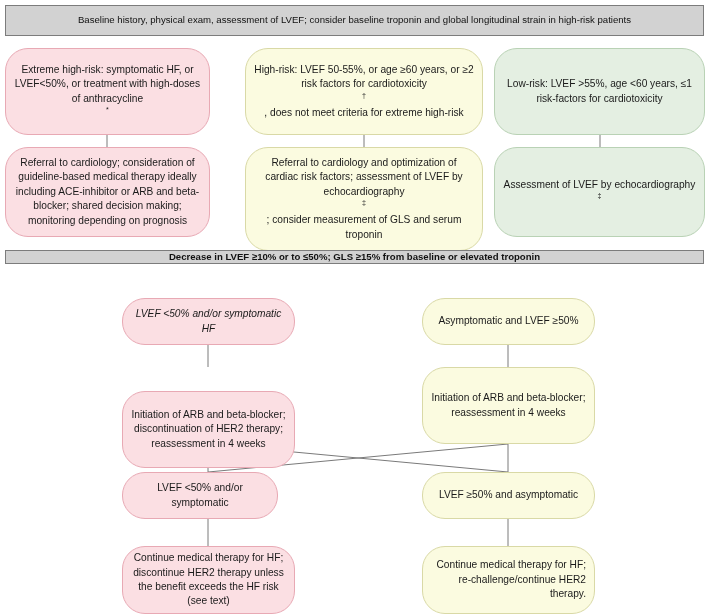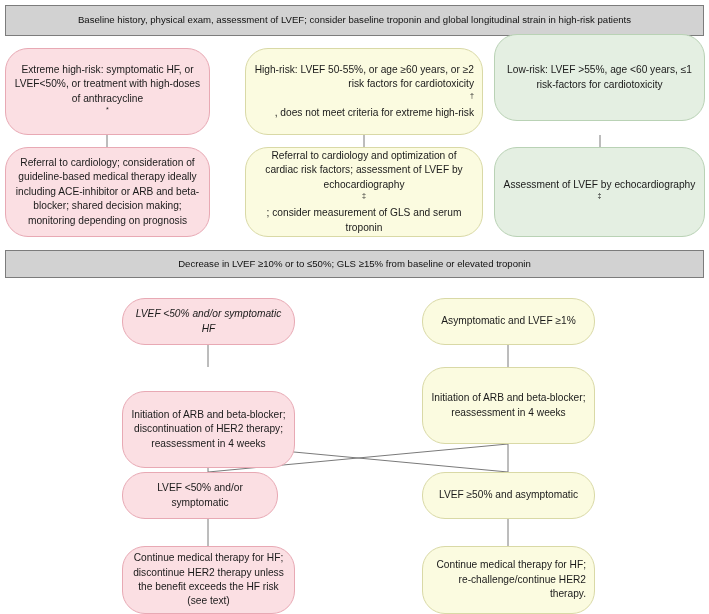--- a/index.html
+++ b/index.html
@@ -102,62 +102,62 @@
   </svg>
 
   <div class="band" style="left:5px; top:5px; width:699px; height:31px;">
     <span>Baseline  history, physical exam, assessment of LVEF; consider baseline troponin and global longitudinal strain in high-risk patients</span>
   </div>
 
   <div class="node pink" style="left:5px; top:48px; width:205px; height:87px;">
     <span><span>Extreme high-risk: symptomatic HF, or LVEF&lt;50%, or treatment with high-doses of anthracycline</span><sup>*</sup></span>
   </div>
 
-  <div class="node cream" style="left:245px; top:48px; width:238px; height:87px;text-align:right;">
+  <div class="node cream" style="left:245px; top:48px; width:238px; height:87px;">
     <span><span>High-risk: LVEF 50-55%, or age ≥60 years, or ≥2 risk factors for cardiotoxicity</span><sup>†</sup><span>, does not meet criteria for extreme high-risk</span></span>
   </div>
 
-  <div class="node green" style="left:494px; top:34px; width:211px; height:87px;">
+  <div class="node green" style="left:494px; top:48px; width:211px; height:87px;">
     <span>Low-risk: LVEF &gt;55%, age &lt;60 years, ≤1 risk-factors for cardiotoxicity</span>
   </div>
 
   <div class="node pink" style="left:5px; top:147px; width:205px; height:90px;">
     <span>Referral to cardiology; consideration of guideline-based medical therapy ideally including ACE-inhibitor or ARB and beta-blocker; shared decision making; monitoring depending on prognosis</span>
   </div>
 
-  <div class="node cream" style="left:245px; top:147px; width:238px; height:90px;text-align:center;">
+  <div class="node cream" style="left:245px; top:147px; width:238px; height:104px;text-align:center;">
     <span><span>Referral to cardiology and optimization of cardiac risk factors; assessment of LVEF by echocardiography</span><sup>‡</sup><span> ; consider measurement of GLS and serum troponin</span></span>
   </div>
 
   <div class="node green" style="left:494px; top:147px; width:211px; height:90px;">
     <span><span>Assessment of LVEF by echocardiography</span><sup>‡</sup></span>
   </div>
 
-  <div class="band" style="left:5px; top:250px; width:699px; height:28px;">
+  <div class="band" style="left:5px; top:250px; width:699px; height:14px;font-weight:bold;">
     <span>Decrease in LVEF ≥10% or to ≤50%; GLS ≥15% from baseline or elevated troponin</span>
   </div>
 
   <div class="node pink" style="left:122px; top:298px; width:173px; height:47px;font-style:italic;">
     <span>LVEF &lt;50% and/or symptomatic HF</span>
   </div>
 
   <div class="node pink" style="left:122px; top:367px; width:173px; height:77px;margin-top:24px;">
     <span>Initiation of ARB and beta-blocker; discontinuation of HER2 therapy; reassessment in 4 weeks</span>
   </div>
 
   <div class="node pink" style="left:122px; top:472px; width:156px; height:47px;">
     <span>LVEF &lt;50% and/or symptomatic</span>
   </div>
 
   <div class="node pink" style="left:122px; top:546px; width:173px; height:68px;">
     <span>Continue medical therapy for HF; discontinue HER2 therapy unless the benefit exceeds the HF risk (see text)</span>
   </div>
 
   <div class="node cream" style="left:422px; top:298px; width:173px; height:47px;">
-    <span>Asymptomatic and LVEF ≥1%</span>
+    <span>Asymptomatic and LVEF ≥50%</span>
   </div>
 
   <div class="node cream" style="left:422px; top:367px; width:173px; height:77px;">
     <span>Initiation of ARB and beta-blocker; reassessment in 4 weeks</span>
   </div>
 
   <div class="node cream" style="left:422px; top:472px; width:173px; height:47px;">
     <span>LVEF ≥50% and asymptomatic</span>
   </div>
 

